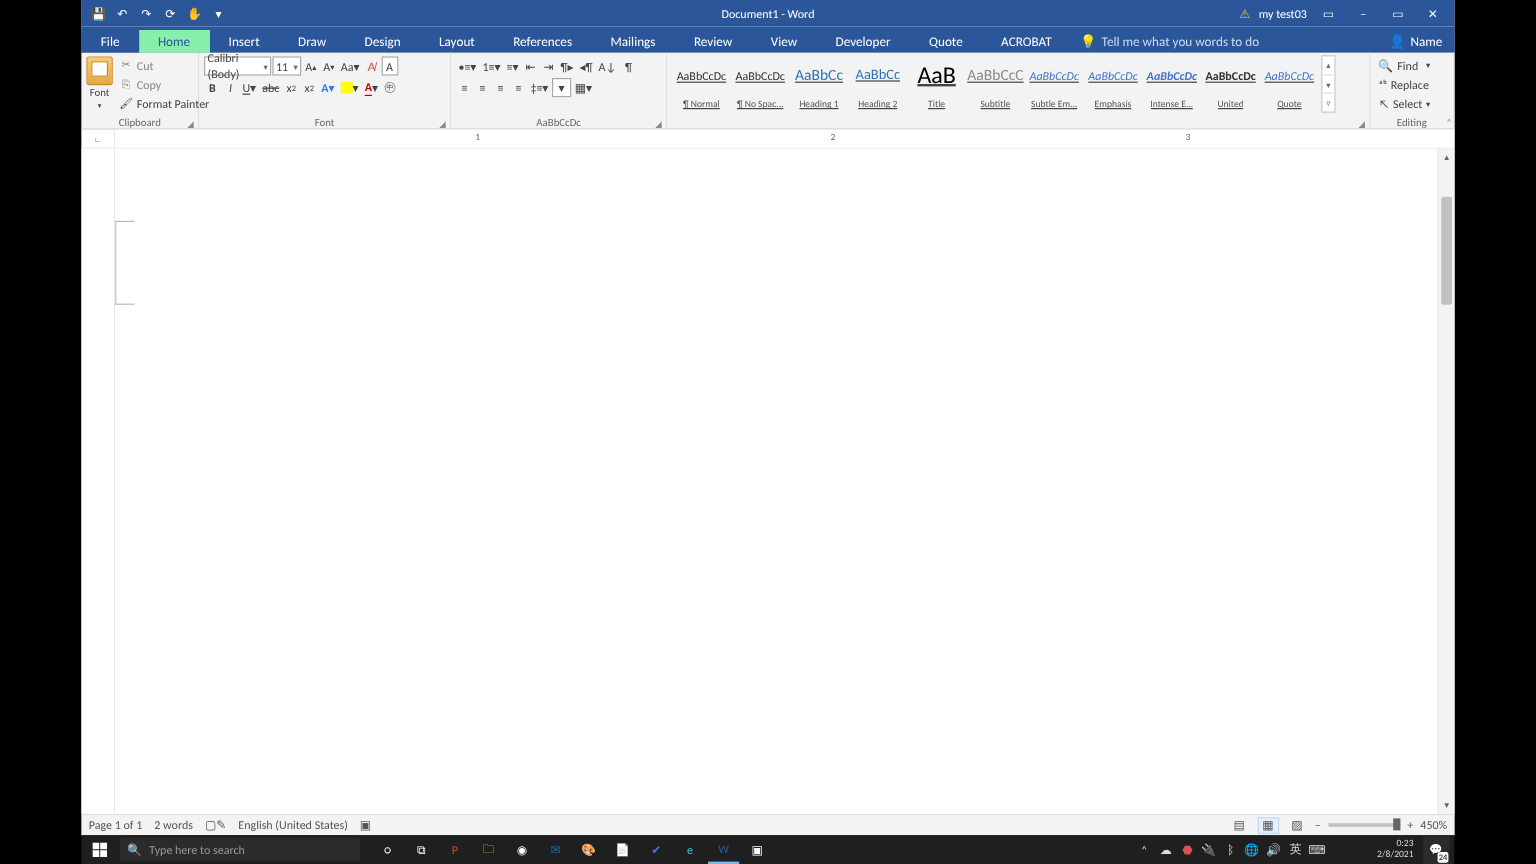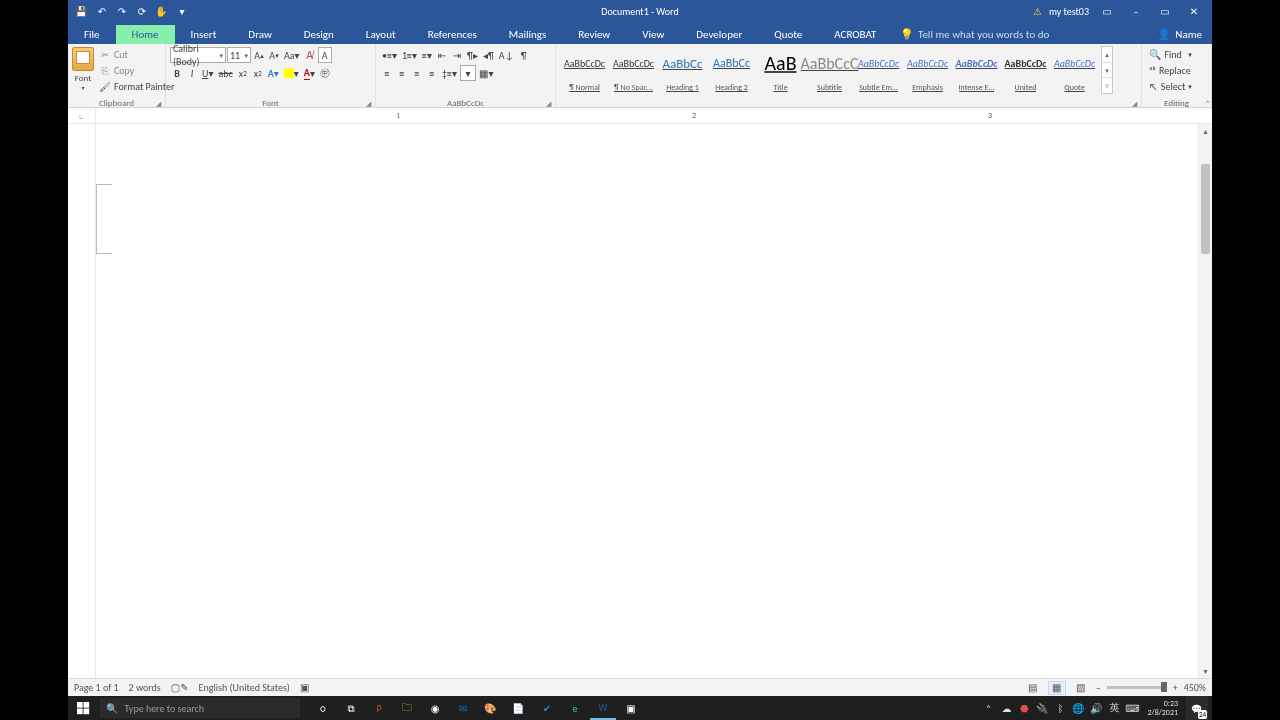--- a/index.html
+++ b/index.html
@@ -107,21 +107,21 @@
 
 
 .taskbar{position:absolute;left:68px;right:68px;bottom:0;height:24px;background:#1f1f1f;display:flex;align-items:center;color:#fff;font-size:10px;}
 .start{width:30px;height:24px;display:flex;align-items:center;justify-content:center;cursor:pointer;}
 .start svg{width:13px;height:13px;}
 .search-box{width:200px;height:20px;background:#2b2b2b;margin-left:2px;display:flex;align-items:center;padding:0 6px;color:#999;gap:6px;cursor:text;border-radius:2px;}
 .task-icons{display:flex;gap:2px;margin-left:10px;align-items:center;}
 .task-icon{width:26px;height:24px;display:flex;align-items:center;justify-content:center;cursor:pointer;}
 .tray{margin-left:auto;display:flex;align-items:center;gap:4px;padding-right:4px;font-size:9px;color:#ddd;}
 .tray-ico{width:14px;height:14px;display:flex;align-items:center;justify-content:center;cursor:pointer;font-size:10px;}
-.clock{display:flex;flex-direction:column;align-items:flex-end;line-height:9px;font-size:8px;padding:0 4px;cursor:pointer;}
+.clock{display:flex;flex-direction:column;align-items:flex-end;line-height:9px;font-size:8px;padding:0 4px;cursor:pointer;margin-left:35px;}
 .notif{width:22px;height:24px;display:flex;align-items:center;justify-content:center;cursor:pointer;background:#2b2b2b;position:relative;}
 .notif-badge{position:absolute;right:1px;bottom:1px;background:#fff;color:#000;font-size:7px;min-width:9px;height:9px;border-radius:2px;display:flex;align-items:center;justify-content:center;}
 
 
 .svg{display:block;}
 </style>
 </head>
 <body>
 
 <div class="screen">
@@ -287,21 +287,21 @@
               </div>
               <div class="style-item">
                 <div class="style-prev" style="font-size:12px;color:#2e74b5">AaBbCc</div>
                 <div class="style-name">Heading 2</div>
               </div>
               <div class="style-item">
                 <div class="style-prev" style="font-size:20px;color:#000;font-weight:300">AaB</div>
                 <div class="style-name">Title</div>
               </div>
               <div class="style-item">
-                <div class="style-prev" style="font-size:16px;color:#888">AaBbCcC</div>
+                <div class="style-prev" style="font-size:13px;color:#888">AaBbCcC</div>
                 <div class="style-name">Subtitle</div>
               </div>
               <div class="style-item">
                 <div class="style-prev" style="font-style:italic;color:#4472c4">AaBbCcDc</div>
                 <div class="style-name">Subtle Em...</div>
               </div>
               <div class="style-item">
                 <div class="style-prev" style="font-style:italic;color:#4472c4">AaBbCcDc</div>
                 <div class="style-name">Emphasis</div>
               </div>

